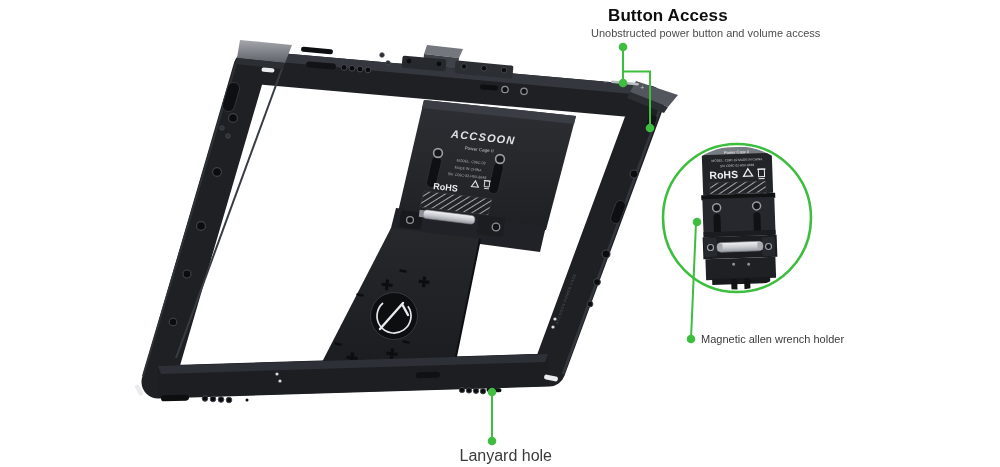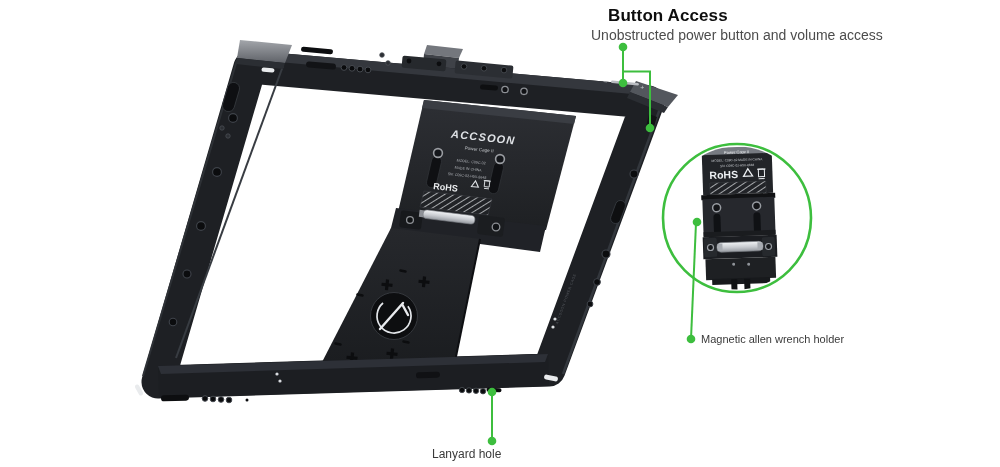--- a/index.html
+++ b/index.html
@@ -1,23 +1,23 @@
 <!DOCTYPE html>
 <html><head>
 <meta charset="utf-8">
 <style>
   html,body{margin:0;padding:0;background:#fff;}
   .figure{position:relative;width:1000px;height:467px;background:#ffffff;overflow:hidden;
           font-family:"Liberation Sans",sans-serif;}
   .figure svg{position:absolute;left:0;top:0;}
   .ann{position:absolute;color:#3a3a3a;}
   .ann-title{left:591px;top:6px;font-size:17px;font-weight:700;color:#0e0e0e;letter-spacing:.1px;margin-left:17px;}
-  .ann-sub{left:591px;top:27px;font-size:14px;color:#4c4c4c;}
+  .ann-sub{left:591px;top:27px;font-size:11px;color:#4c4c4c;}
   .ann-wrench{left:701px;top:333px;font-size:11px;}
-  .ann-lanyard{left:432px;top:447px;width:120px;text-align:left;font-size:12px;}
+  .ann-lanyard{left:432px;top:447px;width:120px;text-align:right;font-size:16px;}
 </style>
 </head>
 <body>
 
 <div class="figure">
 <svg width="1000" height="467" viewBox="0 0 1000 467">
   <defs>
     <linearGradient id="greyCorner" x1="0" y1="0" x2="0" y2="1">
       <stop offset="0" stop-color="#a3a6ab"></stop>
           <stop offset="1" stop-color="#5f6268"></stop>

